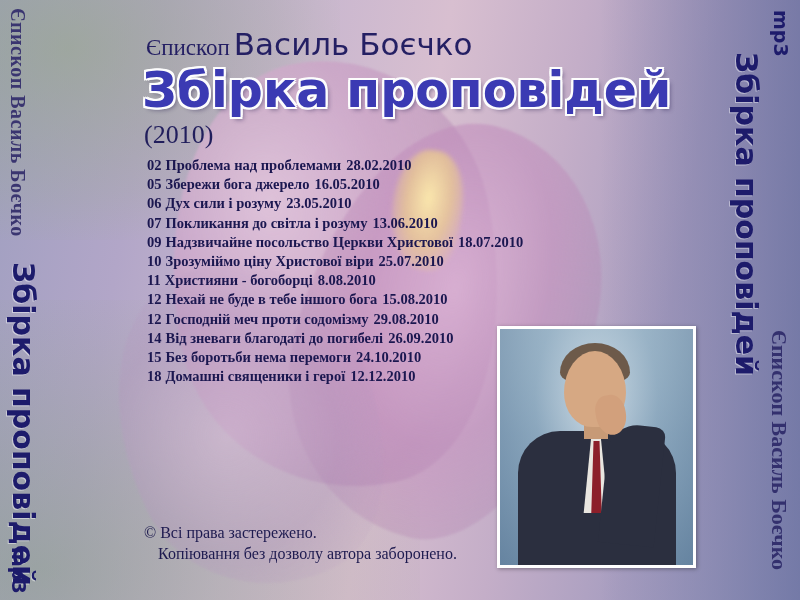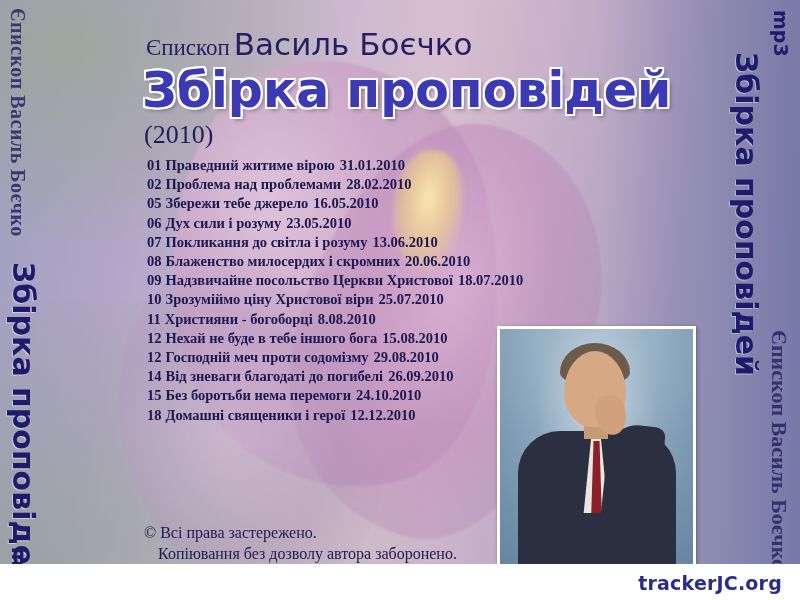--- a/index.html
+++ b/index.html
@@ -294,26 +294,24 @@
   <div class="spine spine-right-name">Єпископ Василь Боєчко</div>
 
   <div class="author-line">
     <span class="author-small">Єпископ</span>
     <span class="author-big">Василь Боєчко</span>
   </div>
   <div class="main-title">Збірка проповідей</div>
   <div class="year">(2010)</div>
 
   <div class="tracklist">
-      <div class="track"><span class="num">01</span><span>Праведний житиме вірою</span><span class="date">31.01.2010</span></div>
       <div class="track"><span class="num">02</span><span>Проблема над проблемами</span><span class="date">28.02.2010</span></div>
-      <div class="track"><span class="num">05</span><span>Збережи тебе джерело</span><span class="date">16.05.2010</span></div>
+      <div class="track"><span class="num">05</span><span>Збережи бога джерело</span><span class="date">16.05.2010</span></div>
       <div class="track"><span class="num">06</span><span>Дух сили і розуму</span><span class="date">23.05.2010</span></div>
       <div class="track"><span class="num">07</span><span>Покликання до світла і розуму</span><span class="date">13.06.2010</span></div>
-      <div class="track"><span class="num">08</span><span>Блаженство милосердих і скромних</span><span class="date">20.06.2010</span></div>
       <div class="track"><span class="num">09</span><span>Надзвичайне посольство Церкви Христової</span><span class="date">18.07.2010</span></div>
       <div class="track"><span class="num">10</span><span>Зрозуміймо ціну Христової віри</span><span class="date">25.07.2010</span></div>
       <div class="track"><span class="num">11</span><span>Християни - богоборці</span><span class="date">8.08.2010</span></div>
       <div class="track"><span class="num">12</span><span>Нехай не буде в тебе іншого бога</span><span class="date">15.08.2010</span></div>
       <div class="track"><span class="num">12</span><span>Господній меч проти содомізму</span><span class="date">29.08.2010</span></div>
       <div class="track"><span class="num">14</span><span>Від зневаги благодаті до погибелі</span><span class="date">26.09.2010</span></div>
       <div class="track"><span class="num">15</span><span>Без боротьби нема перемоги</span><span class="date">24.10.2010</span></div>
       <div class="track"><span class="num">18</span><span>Домашні священики і герої</span><span class="date">12.12.2010</span></div>
     </div>
 
@@ -329,17 +327,14 @@
       <div class="shirt"></div>
       <div class="tie"></div>
       <div class="neck"></div>
       <div class="hair"></div>
       <div class="head"></div>
       <div class="arm"></div>
       <div class="hand"></div>
     </div>
   </div>
 
-  <div class="footer-bar">
-    <div class="footer-text">trackerJC.org</div>
-  </div>
 
 </div>
 
 </body></html>

